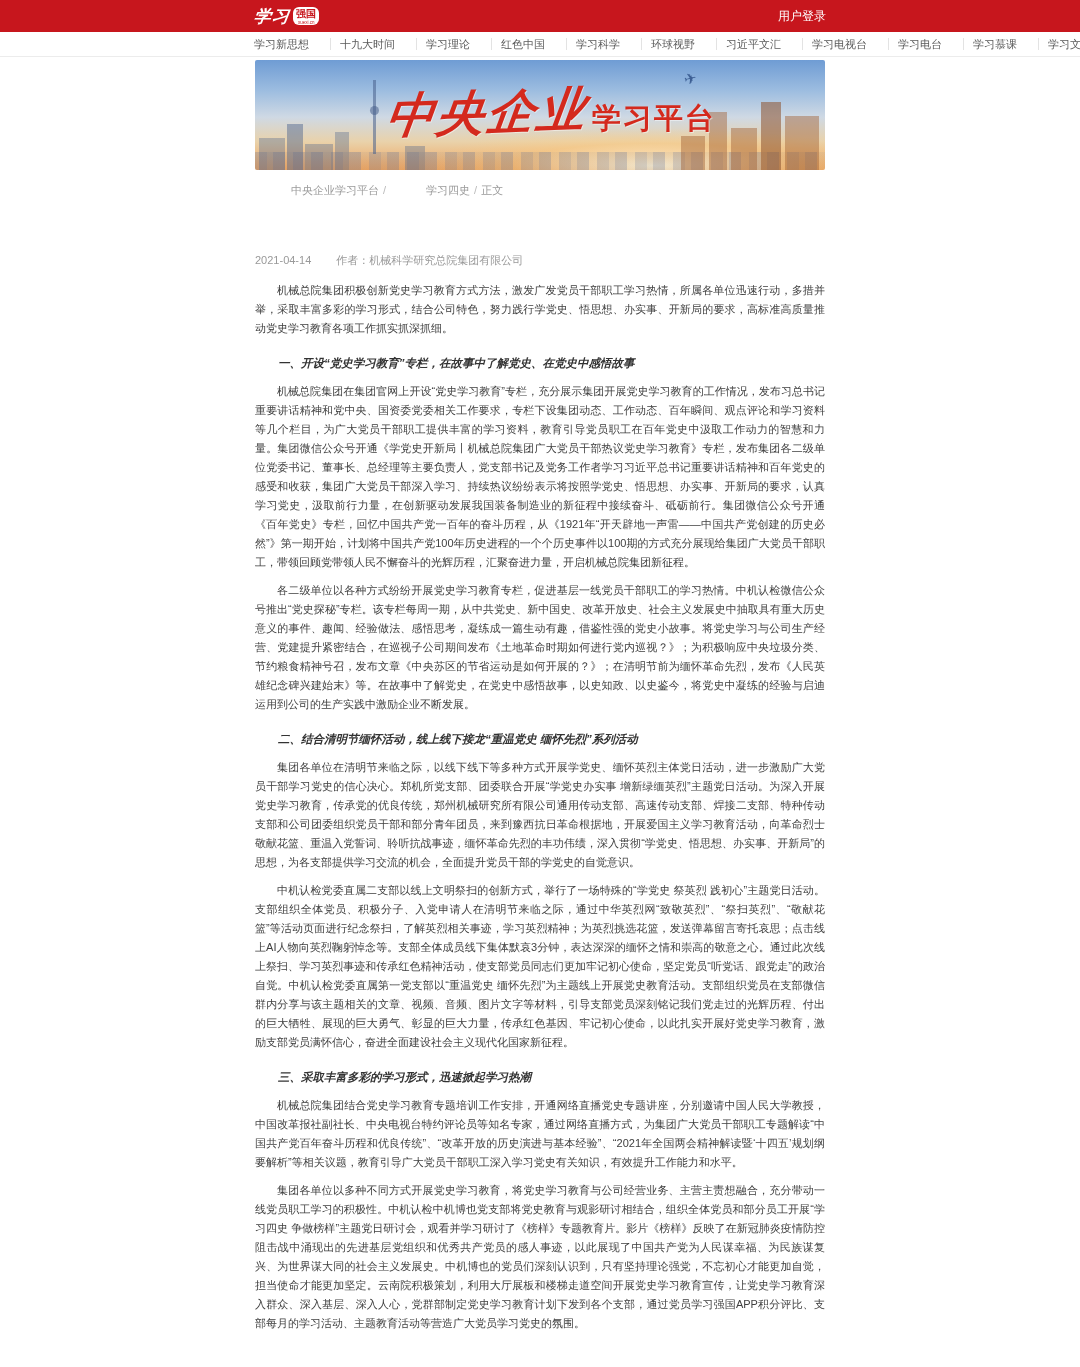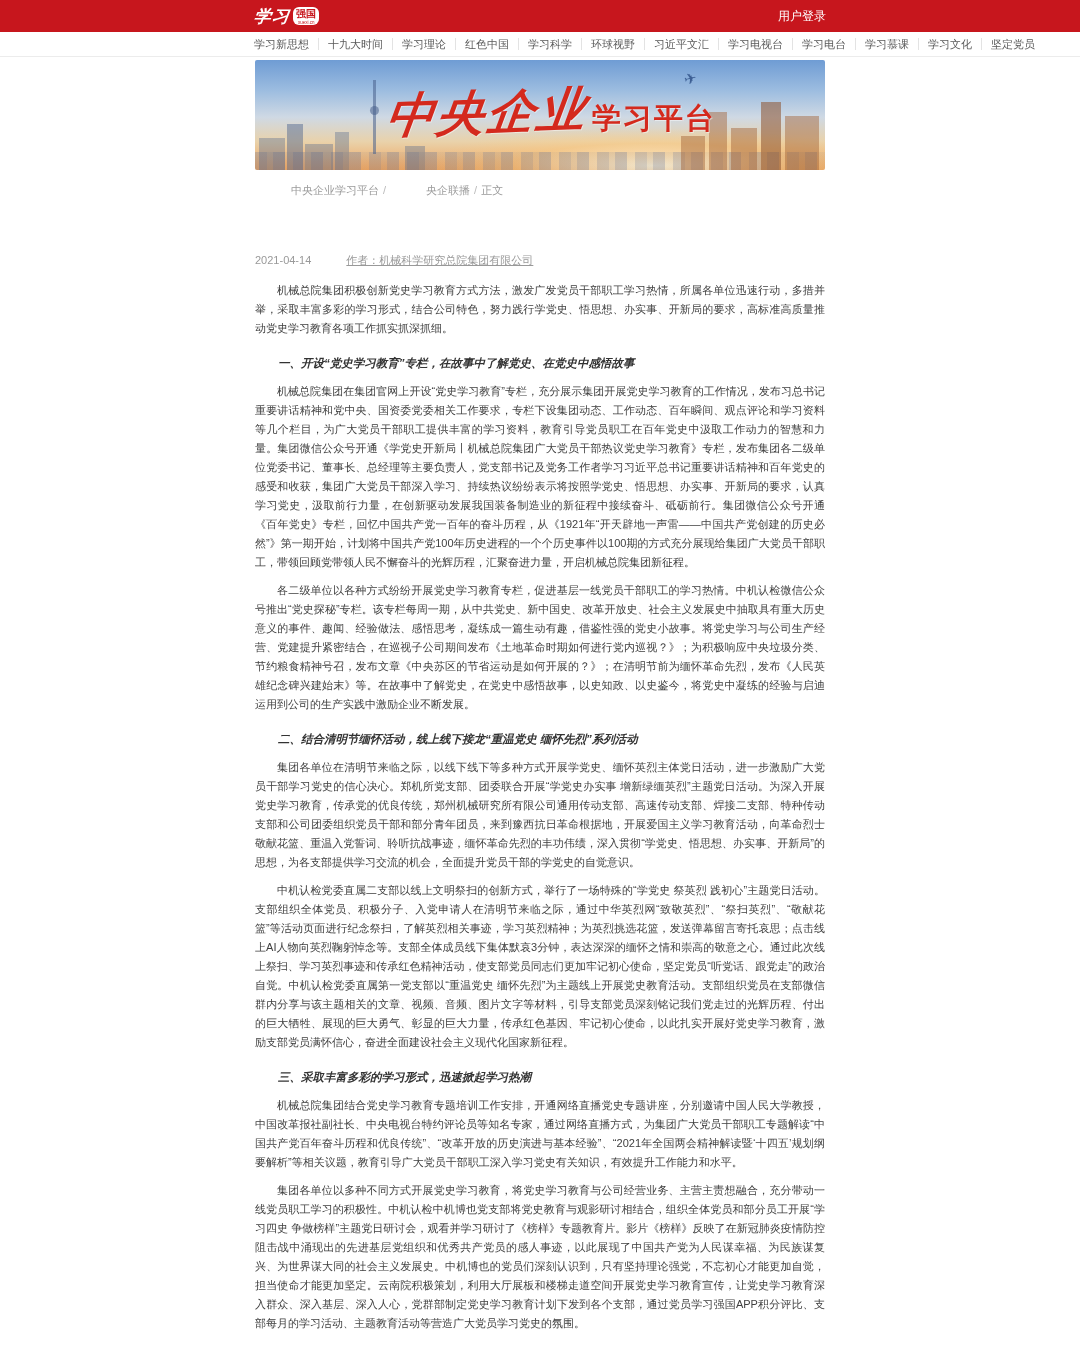--- a/index.html
+++ b/index.html
@@ -23,21 +23,21 @@
     margin-left:3px; background:#fff; border-radius:6px;
     padding:1px 3px 0; display:flex; flex-direction:column; align-items:center;
   }
   .logo-box .cn { color:#c7161d; font-weight:bold; font-size:10px; line-height:11px; }
   .logo-box .domain { color:#c7161d; font-size:5px; line-height:6px; transform:scale(.9); }
   .login { color:#fff; font-size:12px; cursor:pointer; }
   
   .navbar { background:#fff; border-bottom:1px solid #ececec; }
   .nav-inner {
     width:572px; margin:0 auto; height:24px;
-    display:flex; align-items:center;
+    display:flex; align-items:center;gap:12px;
   }
   .nav-item {
     font-size:11px; color:#5a5a5a; padding:0 9px; line-height:12px;
     white-space:nowrap; cursor:pointer;
   }
   .nav-item:first-child { padding-left:0; }
   .nav-item + .nav-item { border-left:1px solid #e3e3e3; }
   
   .banner {
     width:570px; height:110px; margin:3px auto 0; position:relative;
@@ -95,21 +95,21 @@
   .bc-item { color:#9a9a9a; }
   .bc-link { cursor:pointer;padding-left:36px; }
   .bc-sep { margin:0 4px; color:#bbb; }
   
   .article { width:570px; margin:0 auto; padding-top:28px; }
   .article-title {
     margin:0; font-size:21px; line-height:1.45; font-weight:bold;
     color:#333; text-align:center;
   }
   .article-meta { margin-top:27px; font-size:11px; color:#999; }
-  .article-meta .meta-author { margin-left:32px;text-decoration:underline; }
+  .article-meta .meta-author { margin-left:22px; }
   .article-body { margin-top:13px; padding-bottom:40px; }
   .article-body p {
     margin:0 0 9px; font-size:11px; line-height:19px; color:#404040;
     text-align:justify; text-indent:2em;
   }
   .article-body h4 {
     margin:16px 0 10px; font-size:11.5px; line-height:18px; font-weight:bold;
     color:#333; text-indent:2em;font-style:italic;
   }
 </style>
@@ -160,21 +160,21 @@
   <div class="bld warm r4"></div>
   <div class="bld warm r5"></div>
   <div class="tower"></div>
   <span class="plane-glyph">✈</span>
   <div class="banner-title">
     <span class="banner-cal">中央企业</span>
     <span class="banner-bold">学习平台</span>
   </div>
 </div>
 
-<div class="breadcrumb"><span class="bc-item bc-link">中央企业学习平台</span><span class="bc-sep">/</span><span class="bc-item bc-link">央企联播</span><span class="bc-sep">/</span><span class="bc-item">正文</span></div>
+<div class="breadcrumb"><span class="bc-item bc-link">中央企业学习平台</span><span class="bc-sep">/</span><span class="bc-item bc-link">学习四史</span><span class="bc-sep">/</span><span class="bc-item">正文</span></div>
 
 <article class="article">
   <div class="article-meta">
     <span class="meta-date">2021-04-14</span>
     <span class="meta-author">作者：机械科学研究总院集团有限公司</span>
   </div>
   <div class="article-body">
       <p>机械总院集团积极创新党史学习教育方式方法，激发广发党员干部职工学习热情，所属各单位迅速行动，多措并举，采取丰富多彩的学习形式，结合公司特色，努力践行学党史、悟思想、办实事、开新局的要求，高标准高质量推动党史学习教育各项工作抓实抓深抓细。</p>
       <h4>一、开设“党史学习教育”专栏，在故事中了解党史、在党史中感悟故事</h4>
       <p>机械总院集团在集团官网上开设“党史学习教育”专栏，充分展示集团开展党史学习教育的工作情况，发布习总书记重要讲话精神和党中央、国资委党委相关工作要求，专栏下设集团动态、工作动态、百年瞬间、观点评论和学习资料等几个栏目，为广大党员干部职工提供丰富的学习资料，教育引导党员职工在百年党史中汲取工作动力的智慧和力量。集团微信公众号开通《学党史开新局丨机械总院集团广大党员干部热议党史学习教育》专栏，发布集团各二级单位党委书记、董事长、总经理等主要负责人，党支部书记及党务工作者学习习近平总书记重要讲话精神和百年党史的感受和收获，集团广大党员干部深入学习、持续热议纷纷表示将按照学党史、悟思想、办实事、开新局的要求，认真学习党史，汲取前行力量，在创新驱动发展我国装备制造业的新征程中接续奋斗、砥砺前行。集团微信公众号开通《百年党史》专栏，回忆中国共产党一百年的奋斗历程，从《1921年“开天辟地一声雷——中国共产党创建的历史必然”》第一期开始，计划将中国共产党100年历史进程的一个个历史事件以100期的方式充分展现给集团广大党员干部职工，带领回顾党带领人民不懈奋斗的光辉历程，汇聚奋进力量，开启机械总院集团新征程。</p>

